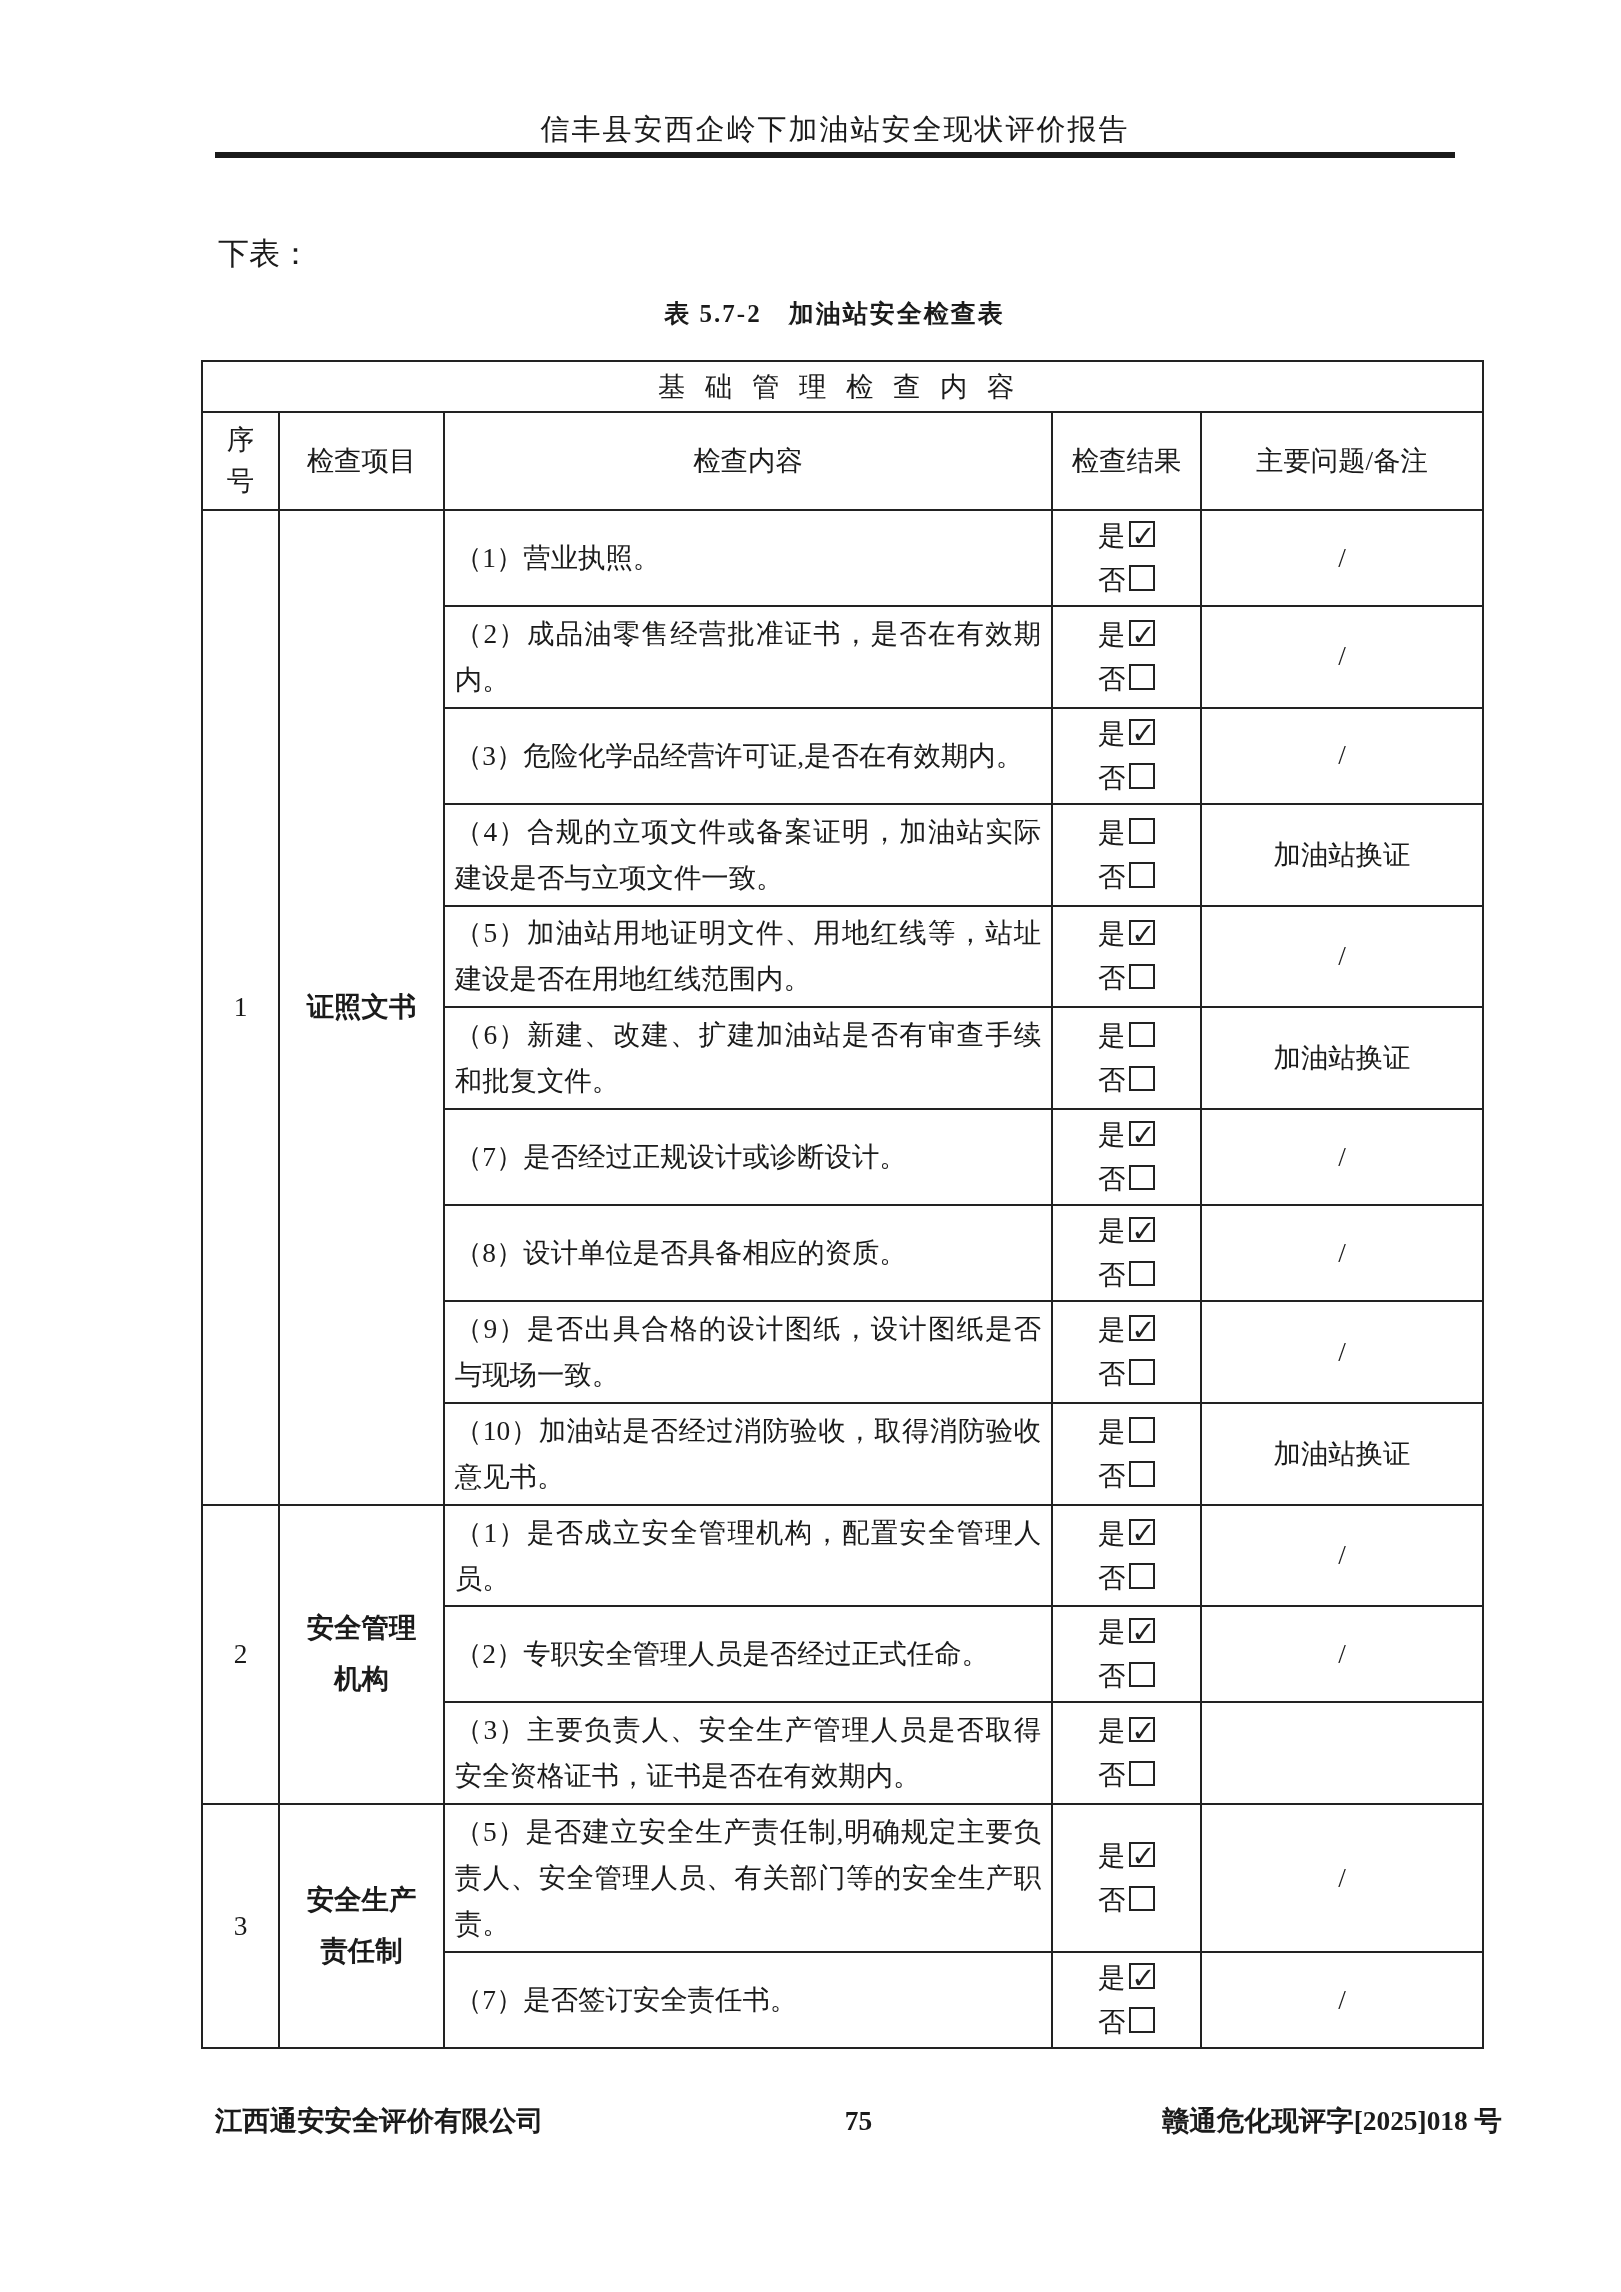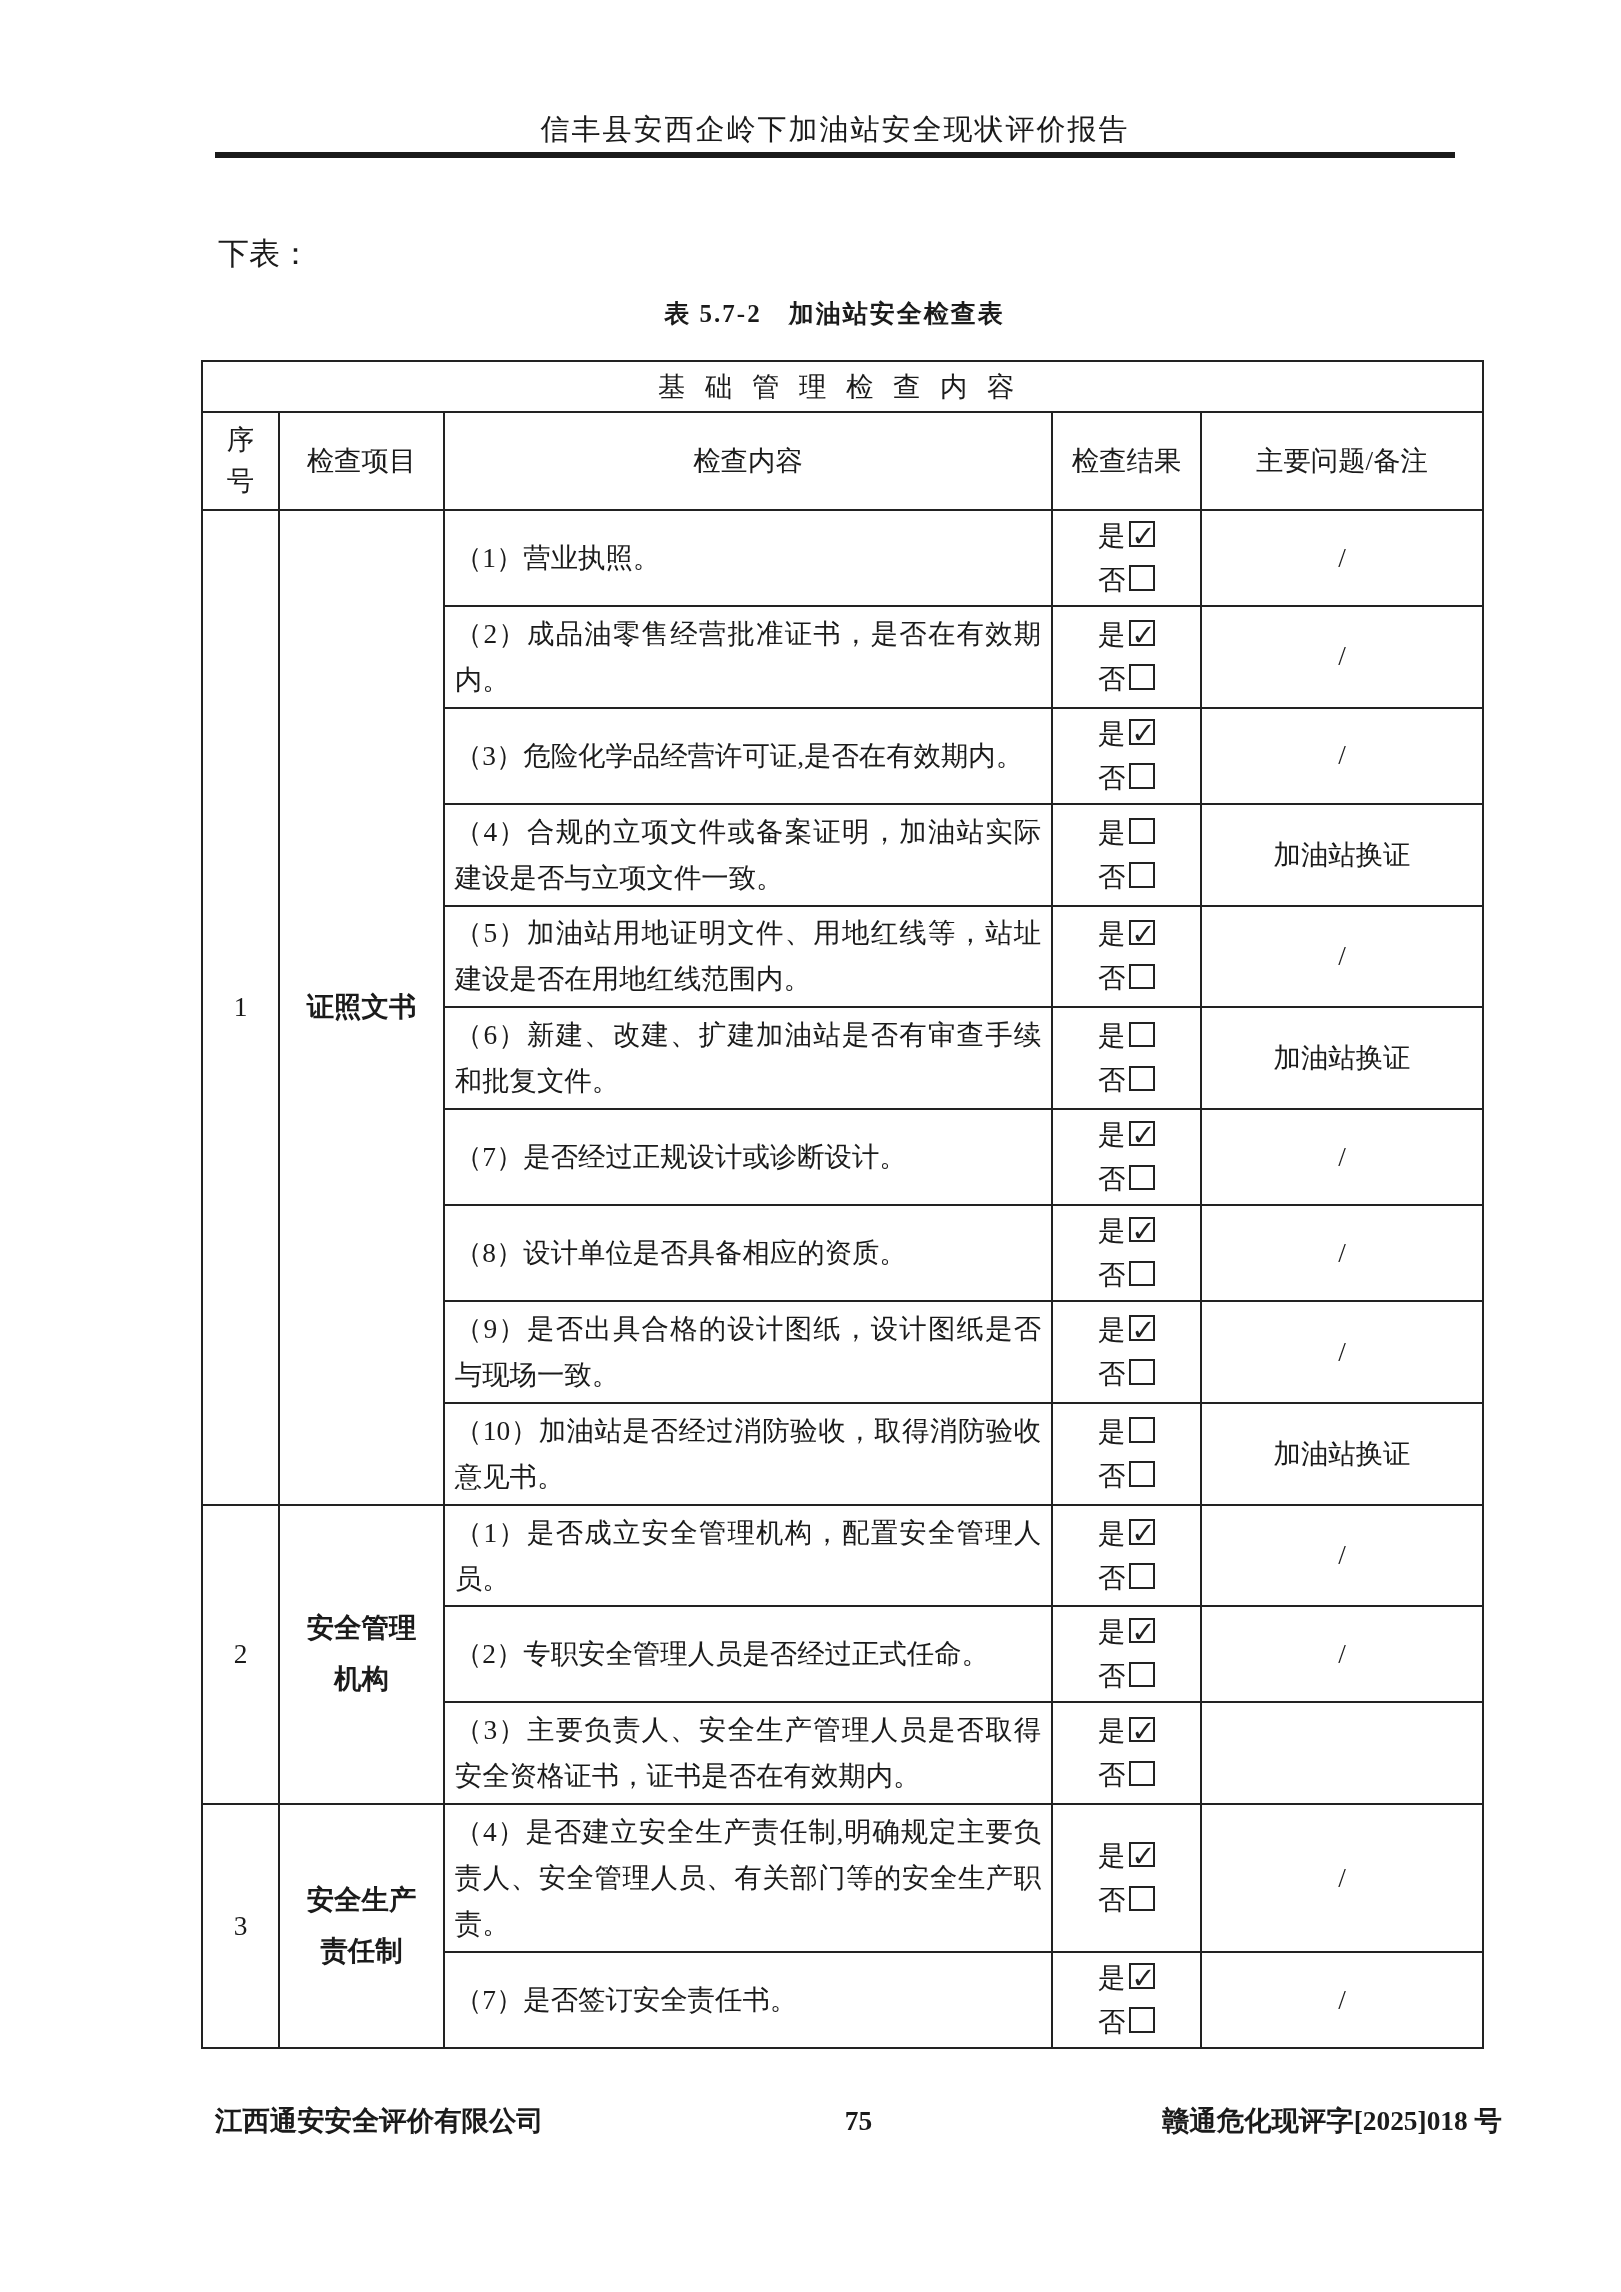--- a/index.html
+++ b/index.html
@@ -246,21 +246,21 @@
           <td class="result-cell">
             <div class="res-line"><span>是</span><span class="cb checked"></span></div>
             <div class="res-line"><span>否</span><span class="cb"></span></div>
           </td>
           <td class="remark-cell"></td>
         </tr>
         <tr class="data-row">
           <td class="seq-cell" rowspan="2">3</td>
           <td class="item-cell" rowspan="2">安全生产
 责任制</td>
-          <td class="content-cell">（4）是否建立安全生产责任制,明确规定主要负责人、安全管理人员、有关部门等的安全生产职责。</td>
+          <td class="content-cell">（5）是否建立安全生产责任制,明确规定主要负责人、安全管理人员、有关部门等的安全生产职责。</td>
           <td class="result-cell">
             <div class="res-line"><span>是</span><span class="cb checked"></span></div>
             <div class="res-line"><span>否</span><span class="cb"></span></div>
           </td>
           <td class="remark-cell">/</td>
         </tr>
         <tr class="data-row">
           <td class="content-cell">（7）是否签订安全责任书。</td>
           <td class="result-cell">
             <div class="res-line"><span>是</span><span class="cb checked"></span></div>

